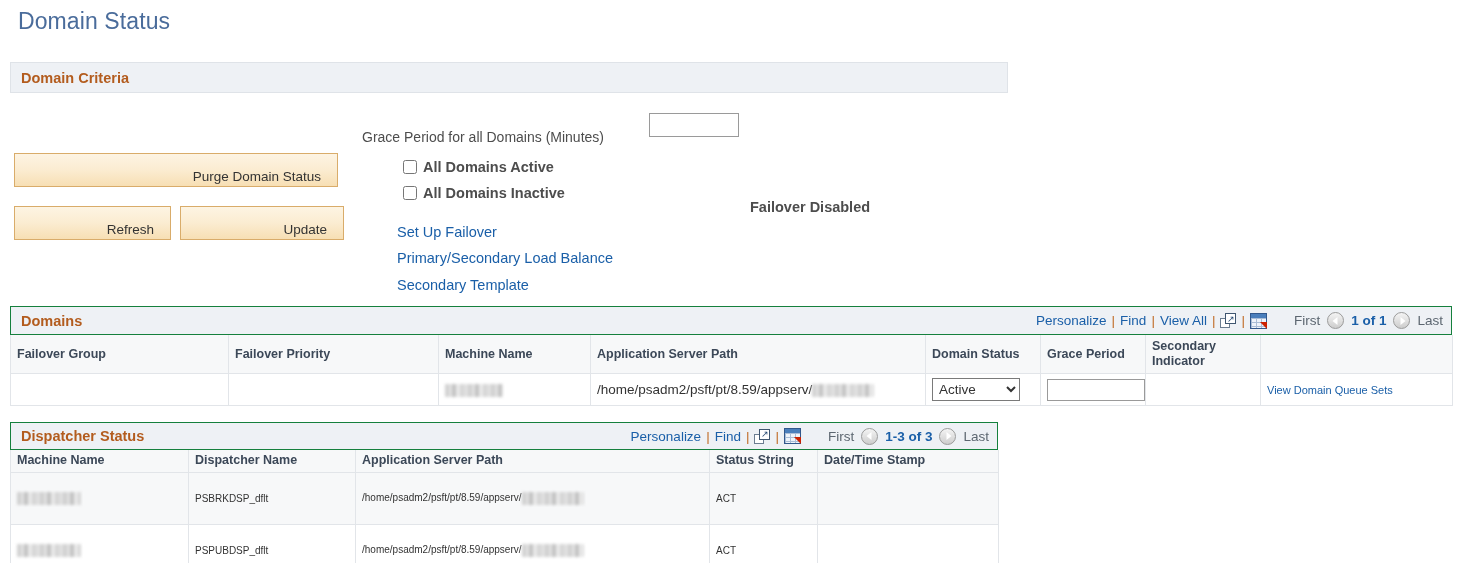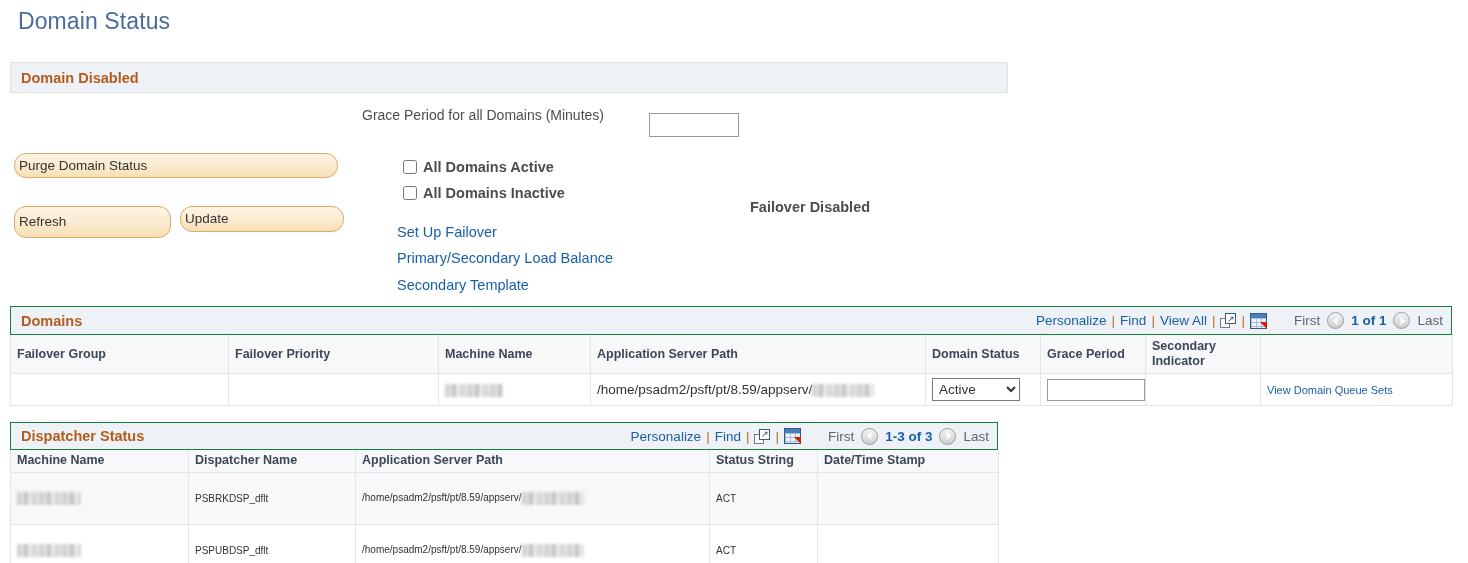--- a/index.html
+++ b/index.html
@@ -39,49 +39,49 @@
   }
   .groupbox-header .gb-title {
     font-size: 14.5px;
     font-weight: bold;
     color: #b35c1e;
   }
 
   
   .grace-label {
     position: absolute;
-    left: 362px; top: 107px;
+    left: 362px; top: 129px;
     font-size: 14px;
     color: #4d4d4d;
     white-space: nowrap;
   }
   .grace-input {
     position: absolute;
     left: 649px; top: 113px;
     width: 90px; height: 24px;
     border: 1px solid #9a9a9a;
     background: #ffffff;
     font-family: "Liberation Sans", sans-serif;
     font-size: 13px;
     padding: 0 4px;
     color: #333;
   }
 
   .psbutton {
     position: absolute;
     background: linear-gradient(to bottom, #fdf4e3 0%, #fbecd1 50%, #f7dfb4 100%);
     border: 1px solid #d9ac6a;
-    border-radius: 12px;
+    border-radius: 0;
     font-family: "Liberation Sans", sans-serif;
     font-size: 13.5px;
     color: #333333;
     cursor: pointer;
-    text-align: left;
+    text-align: right;
     line-height: 1;
-    padding: 4px;
+    padding: 16px;
   }
   .btn-purge { left: 14px; top: 153px; width: 324px; height: 25px; }
   .btn-refresh { left: 14px; top: 206px; width: 157px; height: 32px; }
   .btn-update { left: 180px; top: 206px; width: 164px; height: 26px; }
 
   .cbrow {
     position: absolute;
     display: flex;
     align-items: center;
   }
@@ -341,21 +341,21 @@
   .redacted.w-dpath { width: 62px; }
 
   .path-cell { white-space: nowrap; overflow: hidden; }
 </style>
 </head>
 <body>
 
 <div class="page-title">Domain Status</div>
 
 <div class="groupbox-header">
-  <span class="gb-title">Domain Disabled</span>
+  <span class="gb-title">Domain Criteria</span>
 </div>
 
 <label class="grace-label">Grace Period for all Domains (Minutes)</label>
 <input class="grace-input" type="text" value="" style="">
 
 <button class="psbutton btn-purge">Purge Domain Status</button>
 <button class="psbutton btn-refresh">Refresh</button>
 <button class="psbutton btn-update">Update</button>
 
 <div class="cbrow cb-active">

